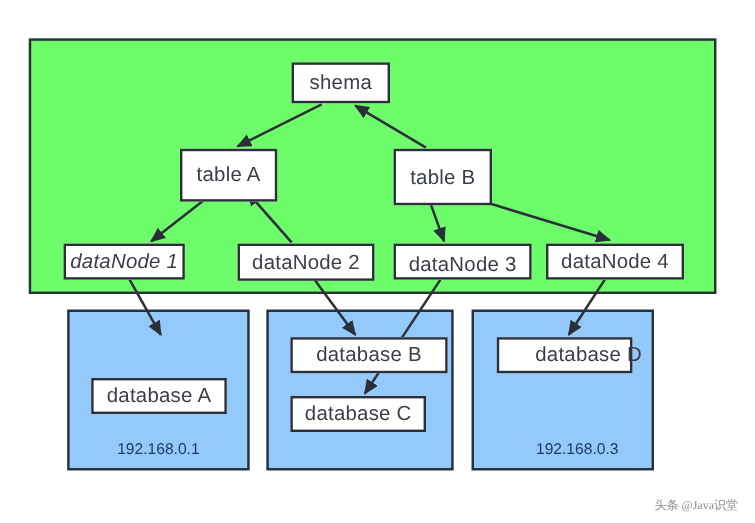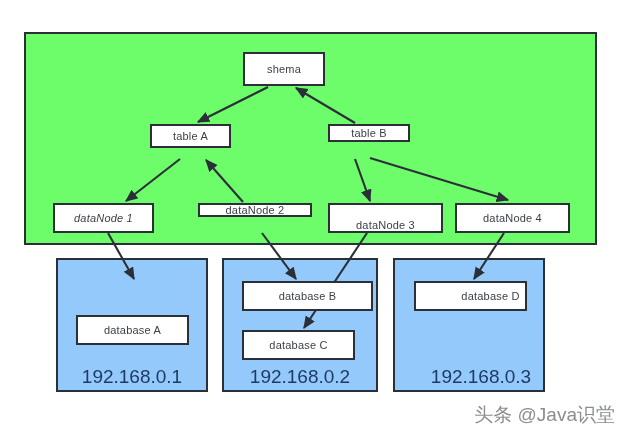--- a/index.html
+++ b/index.html
@@ -27,51 +27,51 @@
     background: #94c9fc;
   }
   .node {
     position: absolute;
     box-sizing: border-box;
     background: #ffffff;
     border: 2px solid #2b3038;
     display: flex;
     align-items: center;
     justify-content: center;
-    font-size: 11px;
+    font-size: 17px;
     color: #3a3f47;
     letter-spacing: 0.2px;
     white-space: nowrap;
     z-index: 3;
   }
   .ip-label {
     position: absolute;
-    font-size: 19px;
+    font-size: 13px;
     color: #1f3b63;
     text-align: center;
     white-space: nowrap;
     z-index: 3;
   }
   #edges {
     position: absolute;
     left: 0;
     top: 0;
     width: 629px;
     height: 436px;
     z-index: 2;
     pointer-events: none;
   }
   .watermark {
     position: absolute;
     right: 14px;
     bottom: 8px;
-    font-size: 19px;
+    font-size: 10px;
     color: #8a8d92;
     white-space: nowrap;
-    font-family: Liberation Sans, sans-serif;
+    font-family: Liberation Serif, serif;
     z-index: 5;
   }
 </style>
 </head>
 <body>
 
 <div id="canvas">
 
   <div class="region region-green" style="left:24px; top:32px; width:573px; height:213px;"></div>
 
@@ -99,33 +99,33 @@
       <line x1="262" y1="233" x2="296" y2="279"></line>
       <line x1="367" y1="233" x2="304" y2="328"></line>
       <line x1="504" y1="233" x2="474" y2="279"></line>
     </g>
   </svg>
 
   <div class="node" style="left:243px; top:52px; width:82px; height:34px;">
     <span>shema</span>
   </div>
 
-  <div class="node" style="left:150px; top:124px; width:81px; height:24px;">
+  <div class="node" style="left:150px; top:124px; width:81px; height:44px;">
     <span>table A</span>
   </div>
 
-  <div class="node" style="left:328px; top:124px; width:82px; height:18px;">
+  <div class="node" style="left:328px; top:124px; width:82px; height:47px;">
     <span>table B</span>
   </div>
 
   <div class="node" style="left:53px; top:203px; width:101px; height:30px;font-style:italic;">
     <span>dataNode 1</span>
   </div>
 
-  <div class="node" style="left:198px; top:203px; width:114px; height:14px;">
+  <div class="node" style="left:198px; top:203px; width:114px; height:31px;">
     <span>dataNode 2</span>
   </div>
 
   <div class="node" style="left:328px; top:203px; width:115px; height:30px;align-items:flex-end;">
     <span>dataNode 3</span>
   </div>
 
   <div class="node" style="left:455px; top:203px; width:115px; height:30px;">
     <span>dataNode 4</span>
   </div>
@@ -141,19 +141,18 @@
   <div class="node" style="left:242px; top:330px; width:113px; height:30px;">
     <span>database C</span>
   </div>
 
   <div class="node" style="left:414px; top:281px; width:113px; height:30px;padding-left:40px;">
     <span>database D</span>
   </div>
 
   <div class="ip-label" style="left:56px; top:366px; width:152px;">192.168.0.1</div>
 
-  <div class="ip-label" style="left:222px; top:366px; width:156px;">192.168.0.2</div>
 
   <div class="ip-label" style="left:393px; top:366px; width:176px;">192.168.0.3</div>
 
   <div class="watermark">头条 @Java识堂</div>
 
 </div>
 
 </body></html>

